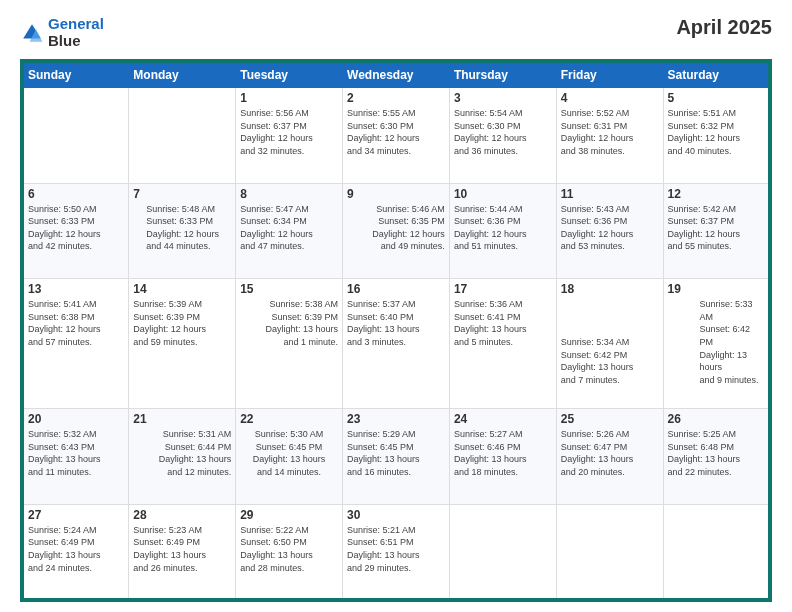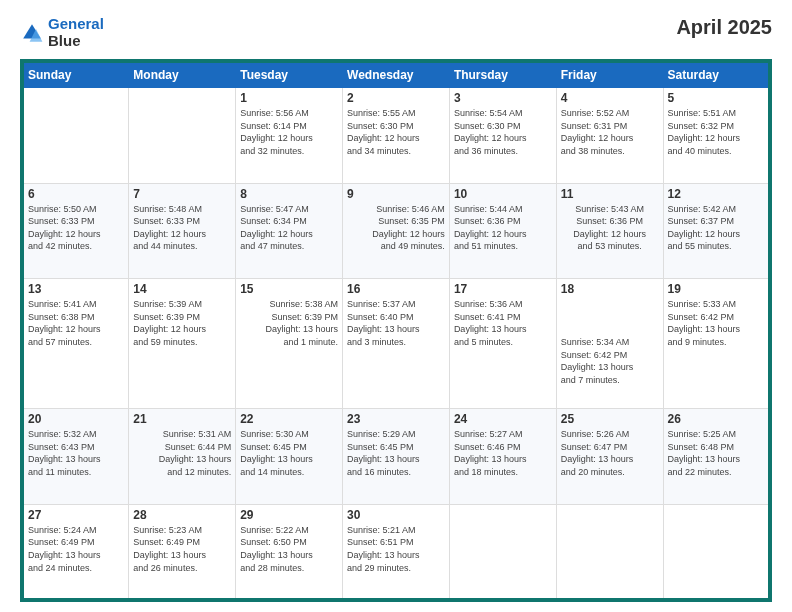--- a/index.html
+++ b/index.html
@@ -132,21 +132,21 @@
           <th>Saturday</th>
         </tr>
     </thead>
     <tbody id="calendar-body">
     <tr>
           <td class="empty-cell"></td>
           <td class="empty-cell"></td>
           <td>
             <span class="day-num">1</span>
             <div class="day-info" style="white-space: pre-line;">Sunrise: 5:56 AM
-Sunset: 6:14 PM
+Sunset: 6:37 PM
 Daylight: 12 hours
 and 32 minutes.</div>
           </td>
           <td>
             <span class="day-num">2</span>
             <div class="day-info" style="white-space: pre-line;">Sunrise: 5:55 AM
 Sunset: 6:30 PM
 Daylight: 12 hours
 and 34 minutes.</div>
           </td>
@@ -175,21 +175,21 @@
         <tr>
           <td>
             <span class="day-num">6</span>
             <div class="day-info" style="white-space: pre-line;">Sunrise: 5:50 AM
 Sunset: 6:33 PM
 Daylight: 12 hours
 and 42 minutes.</div>
           </td>
           <td>
             <span class="day-num">7</span>
-            <div class="day-info" style="white-space: pre-line;">Sunrise: 5:48 AM
+            <div class="day-info" style="white-space: pre-line; margin-left: 13px;">Sunrise: 5:48 AM
 Sunset: 6:33 PM
 Daylight: 12 hours
 and 44 minutes.</div>
           </td>
           <td>
             <span class="day-num">8</span>
             <div class="day-info" style="white-space: pre-line;">Sunrise: 5:47 AM
 Sunset: 6:34 PM
 Daylight: 12 hours
 and 47 minutes.</div>
@@ -203,21 +203,21 @@
           </td>
           <td>
             <span class="day-num">10</span>
             <div class="day-info" style="white-space: pre-line;">Sunrise: 5:44 AM
 Sunset: 6:36 PM
 Daylight: 12 hours
 and 51 minutes.</div>
           </td>
           <td>
             <span class="day-num">11</span>
-            <div class="day-info" style="white-space: pre-line; text-align: center;">Sunrise: 5:43 AM
+            <div class="day-info" style="white-space: pre-line;">Sunrise: 5:43 AM
 Sunset: 6:36 PM
 Daylight: 12 hours
 and 53 minutes.</div>
           </td>
           <td>
             <span class="day-num">12</span>
             <div class="day-info" style="white-space: pre-line;">Sunrise: 5:42 AM
 Sunset: 6:37 PM
 Daylight: 12 hours
 and 55 minutes.</div>
@@ -261,21 +261,21 @@
           </td>
           <td>
             <span class="day-num">18</span>
             <div class="day-info" style="white-space: pre-line; margin-top: 40px;">Sunrise: 5:34 AM
 Sunset: 6:42 PM
 Daylight: 13 hours
 and 7 minutes.</div>
           </td>
           <td>
             <span class="day-num">19</span>
-            <div class="day-info" style="white-space: pre-line;">Sunrise: 5:33 AM
+            <div class="day-info" style="white-space: pre-line; margin-left: 32px;">Sunrise: 5:33 AM
 Sunset: 6:42 PM
 Daylight: 13 hours
 and 9 minutes.</div>
           </td>
         </tr>
         <tr>
           <td>
             <span class="day-num">20</span>
             <div class="day-info" style="white-space: pre-line;">Sunrise: 5:32 AM
 Sunset: 6:43 PM
@@ -284,21 +284,21 @@
           </td>
           <td>
             <span class="day-num">21</span>
             <div class="day-info" style="white-space: pre-line; text-align: right;">Sunrise: 5:31 AM
 Sunset: 6:44 PM
 Daylight: 13 hours
 and 12 minutes.</div>
           </td>
           <td>
             <span class="day-num">22</span>
-            <div class="day-info" style="white-space: pre-line;">Sunrise: 5:30 AM
+            <div class="day-info" style="white-space: pre-line; text-align: center;">Sunrise: 5:30 AM
 Sunset: 6:45 PM
 Daylight: 13 hours
 and 14 minutes.</div>
           </td>
           <td>
             <span class="day-num">23</span>
             <div class="day-info" style="white-space: pre-line;">Sunrise: 5:29 AM
 Sunset: 6:45 PM
 Daylight: 13 hours
 and 16 minutes.</div>

